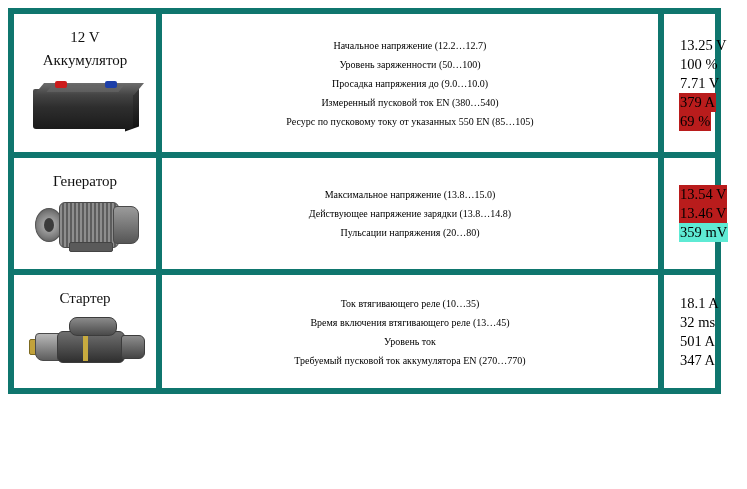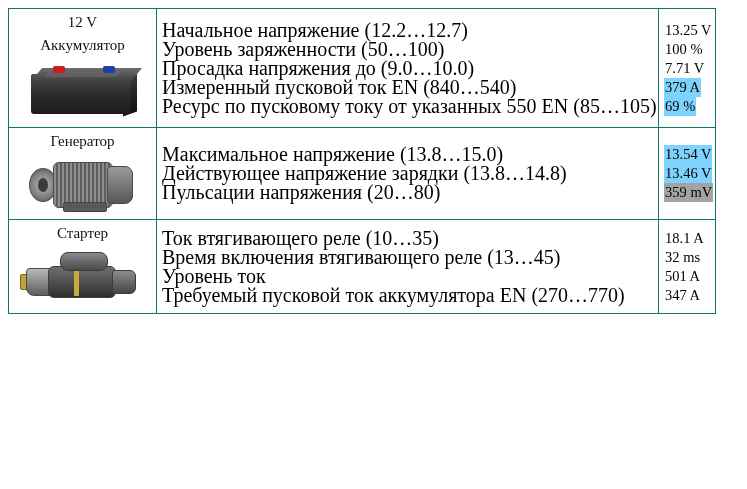--- a/index.html
+++ b/index.html
@@ -15,56 +15,56 @@
     width:747px;height:489px;
     box-sizing:border-box;
   }
   table.report{
     border-collapse:collapse;
     width:707px;
     margin:8px 0 0 8px;
     table-layout:fixed;
   }
   table.report td{
-    border:1px solid #0f766e;
+    border:6px solid #0f766e;
     vertical-align:middle;
-    padding:5px;
+    padding:15px;
     margin-left:25px;
   }
   .col-icon{width:148px;}
   .col-params{width:502px;}
   .col-values{width:57px;}
 
   .icon-cell{
     text-align:center;
     padding:10px 4px 12px 4px;
   }
   .icon-title{
     font-size:15px;
     line-height:17px;
     margin-bottom:6px;
     color:#111;
   }
   .params-cell{
-    text-align:left;
+    text-align:center;
     padding:6px 6px 6px 6px;
-    font-size:20px;
+    font-size:10px;
     line-height:19px;
   }
   .values-cell{
     text-align:left;
     padding:6px 3px 6px 4px;
     font-size:14.5px;
     line-height:19px;
     white-space:nowrap;
   }
   .row-line{height:19px;white-space:nowrap;}
   .val{display:inline-block;padding:0 1px;}
-  .hl-yellow{background:#7dd3fc;}
-  .hl-red{background:#a3a3a3;}
+  .hl-yellow{background:#b91c1c;}
+  .hl-red{background:#5eead4;}
 
   
   .bat-wrap{position:relative;width:112px;height:62px;margin:0 auto;}
   .bat-body{
     position:absolute;left:4px;top:14px;width:100px;height:40px;
     background:linear-gradient(180deg,#4f4f4f 0%,#2e2e2e 45%,#1b1b1b 100%);
     border-radius:2px 2px 3px 3px;
     transform:skewX(0deg);
   }
   .bat-top{
@@ -165,21 +165,21 @@
             <div class="bat-top"></div>
             <div class="bat-cap"></div>
             <div class="bat-term red"></div>
             <div class="bat-term blue"></div>
           </div>
         </td>
         <td class="params-cell">
           <div class="row-line">Начальное напряжение (12.2…12.7)</div>
           <div class="row-line">Уровень заряженности (50…100)</div>
           <div class="row-line">Просадка напряжения до (9.0…10.0)</div>
-          <div class="row-line">Измеренный пусковой ток EN (840…540)</div>
+          <div class="row-line">Измеренный пусковой ток EN (380…540)</div>
           <div class="row-line">Ресурс по пусковому току от указанных 550 EN (85…105)</div>
         </td>
         <td class="values-cell">
           <div class="row-line"><span class="val">13.25 V</span></div>
           <div class="row-line"><span class="val">100 %</span></div>
           <div class="row-line"><span class="val">7.71 V</span></div>
           <div class="row-line"><span class="val hl-yellow">379 A</span></div>
           <div class="row-line"><span class="val hl-yellow">69 %</span></div>
         </td>
       </tr>

